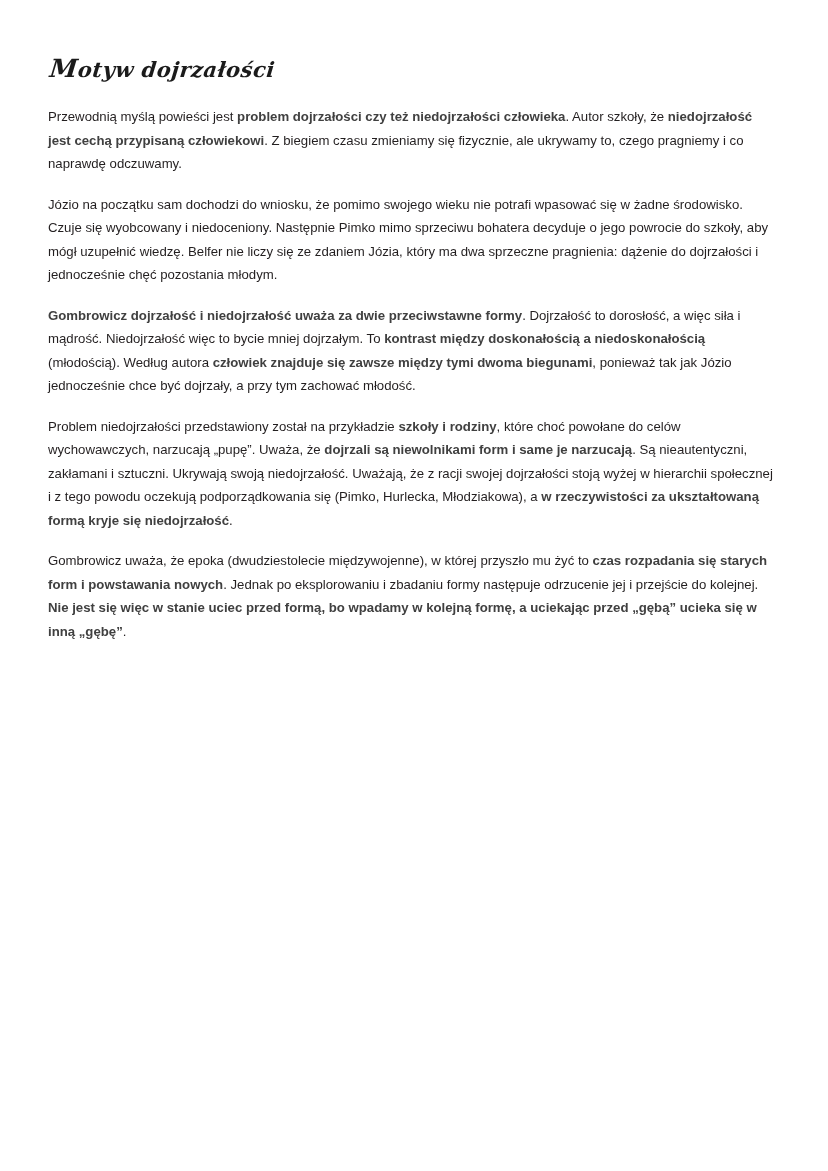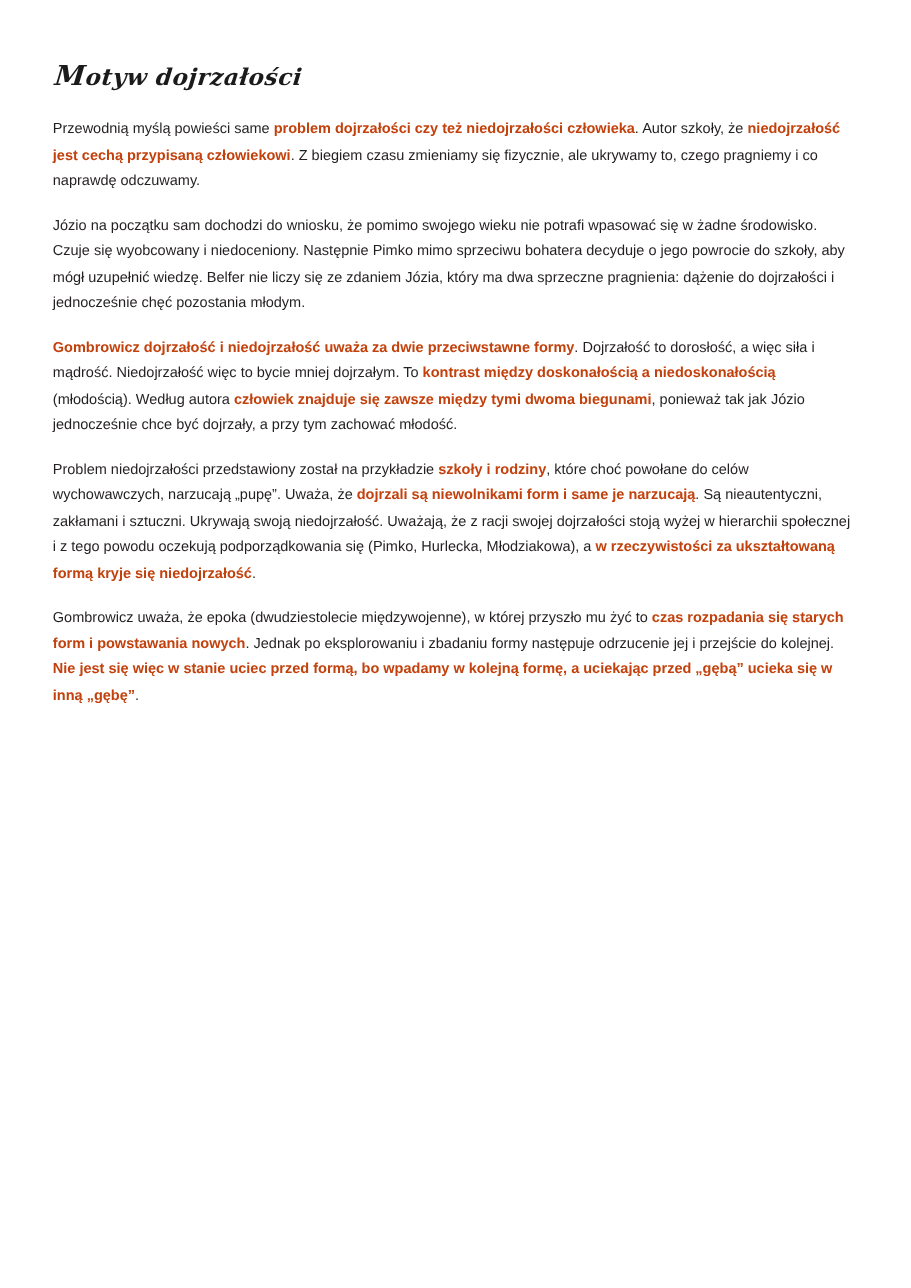--- a/index.html
+++ b/index.html
@@ -37,33 +37,33 @@
   .body-block {
     font-size: 13.2px;
     line-height: 1.78;
     text-align: left;
     margin: 0 0 17px 0;
     color: #231f20;
     max-width: 730px;
   }
   .body-block b {
     font-weight: 700;
-    color: #c2410c;
+    color: #404040;
   }
 </style>
 </head>
 <body>
 
 <div class="page">
 
   <h1 class="doc-title">
     <span class="cap">M</span><span>otyw dojrzałości</span>
   </h1>
 
   <div id="body-content">
-      <p class="body-block"><span>Przewodnią myślą powieści same </span><b>problem dojrzałości czy też niedojrzałości człowieka</b><span>. Autor szkoły, że </span><b>niedojrzałość jest cechą przypisaną człowiekowi</b><span>. Z biegiem czasu zmieniamy się fizycznie, ale ukrywamy to, czego pragniemy i co naprawdę odczuwamy.</span></p>
+      <p class="body-block"><span>Przewodnią myślą powieści jest </span><b>problem dojrzałości czy też niedojrzałości człowieka</b><span>. Autor szkoły, że </span><b>niedojrzałość jest cechą przypisaną człowiekowi</b><span>. Z biegiem czasu zmieniamy się fizycznie, ale ukrywamy to, czego pragniemy i co naprawdę odczuwamy.</span></p>
       <p class="body-block"><span>Józio na początku sam dochodzi do wniosku, że pomimo swojego wieku nie potrafi wpasować się w żadne środowisko. Czuje się wyobcowany i niedoceniony. Następnie Pimko mimo sprzeciwu bohatera decyduje o jego powrocie do szkoły, aby mógł uzupełnić wiedzę. Belfer nie liczy się ze zdaniem Józia, który ma dwa sprzeczne pragnienia: dążenie do dojrzałości i jednocześnie chęć pozostania młodym.</span></p>
       <p class="body-block"><b>Gombrowicz dojrzałość i niedojrzałość uważa za dwie przeciwstawne formy</b><span>. Dojrzałość to dorosłość, a więc siła i mądrość. Niedojrzałość więc to bycie mniej dojrzałym. To </span><b>kontrast między doskonałością a niedoskonałością</b><span> (młodością). Według autora </span><b>człowiek znajduje się zawsze między tymi dwoma biegunami</b><span>, ponieważ tak jak Józio jednocześnie chce być dojrzały, a przy tym zachować młodość.</span></p>
       <p class="body-block"><span>Problem niedojrzałości przedstawiony został na przykładzie </span><b>szkoły i rodziny</b><span>, które choć powołane do celów wychowawczych, narzucają „pupę”. Uważa, że </span><b>dojrzali są niewolnikami form i same je narzucają</b><span>. Są nieautentyczni, zakłamani i sztuczni. Ukrywają swoją niedojrzałość. Uważają, że z racji swojej dojrzałości stoją wyżej w hierarchii społecznej i z tego powodu oczekują podporządkowania się (Pimko, Hurlecka, Młodziakowa), a </span><b>w rzeczywistości za ukształtowaną formą kryje się niedojrzałość</b><span>.</span></p>
       <p class="body-block"><span>Gombrowicz uważa, że epoka (dwudziestolecie międzywojenne), w której przyszło mu żyć to </span><b>czas rozpadania się starych form i powstawania nowych</b><span>. Jednak po eksplorowaniu i zbadaniu formy następuje odrzucenie jej i przejście do kolejnej. </span><b>Nie jest się więc w stanie uciec przed formą, bo wpadamy w kolejną formę, a uciekając przed „gębą” ucieka się w inną „gębę”</b><span>.</span></p>
     </div>
 
 </div>
 
 </body></html>

